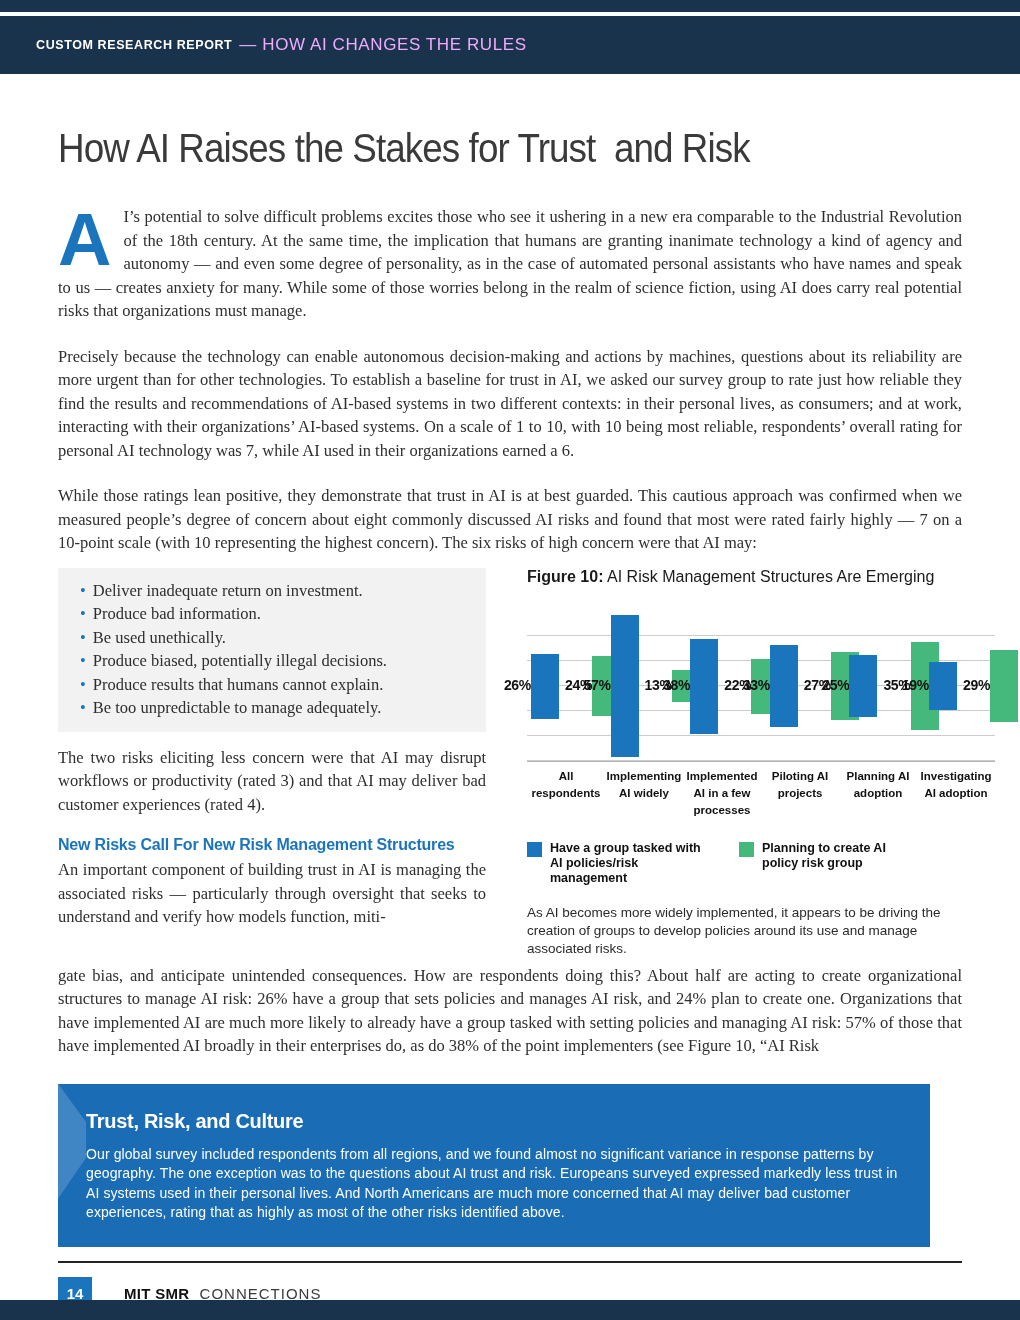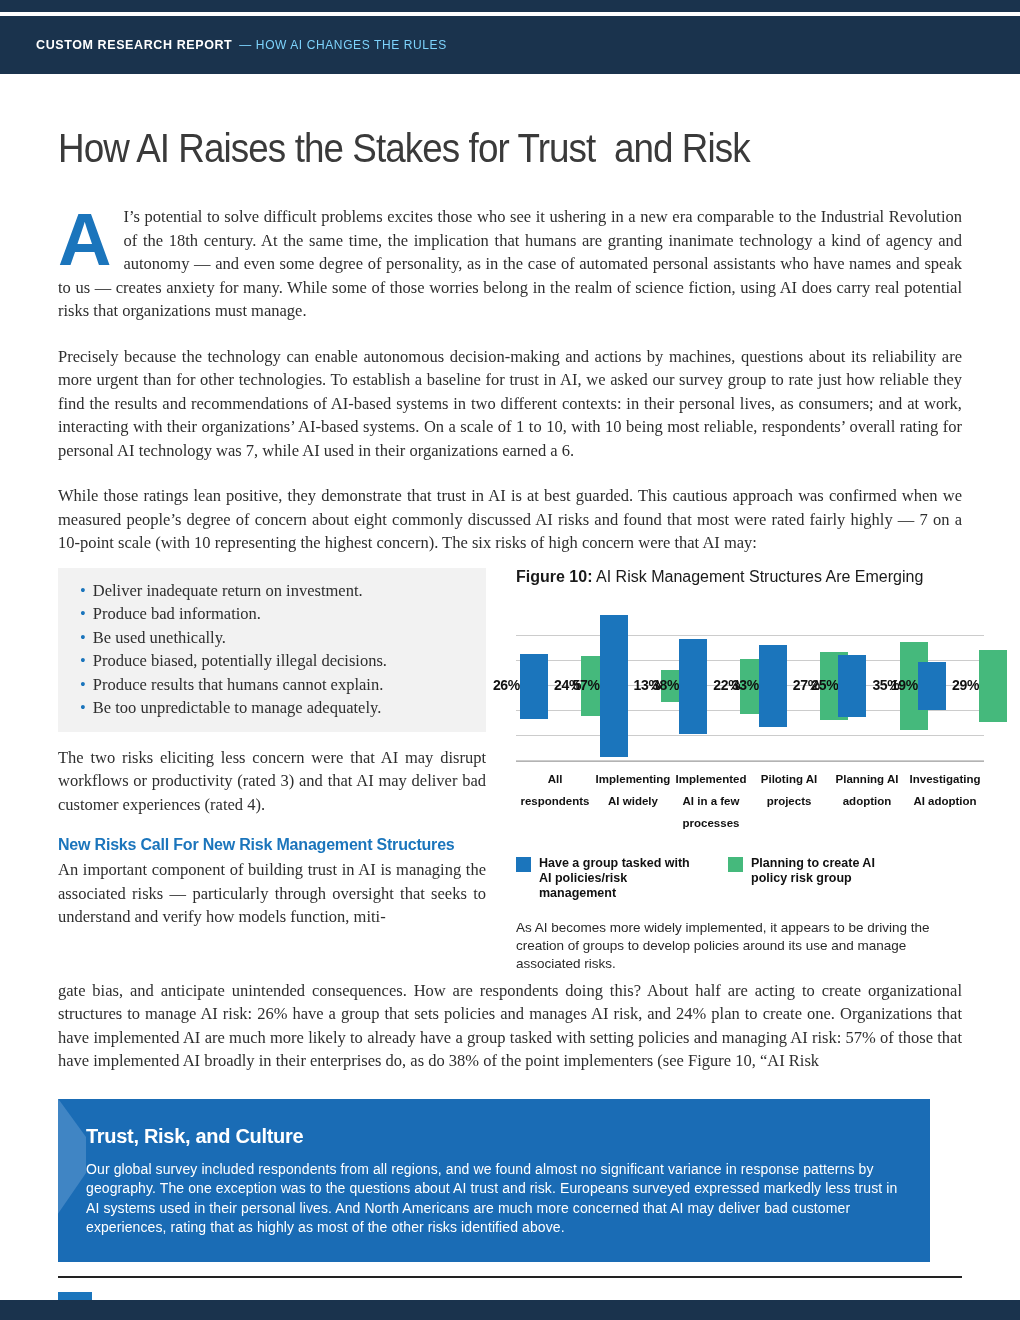--- a/index.html
+++ b/index.html
@@ -6,36 +6,36 @@
   html,body { background:#fff; }
   body {
     width:1020px; height:1320px; position:relative; overflow:hidden;
     font-family:"Liberation Sans", sans-serif; color:#2e2e2e;
   }
   
   .strip-top { height:12px; background:#1a334d; }
   .strip-gap { height:4px; background:#fff; }
   .band { height:58px; background:#1a334d; display:flex; align-items:center; padding-left:36px; }
   .band .eyebrow-bold { color:#ffffff; font-weight:bold; font-size:12.5px; letter-spacing:.6px; }
-  .band .eyebrow-rest { color:#7dd3fc; font-size:12px; letter-spacing:.6px; margin-left:7px; }
+  .band .eyebrow-rest { color:#f0abfc; font-size:17px; letter-spacing:.6px; margin-left:7px; }
   
   .content { padding:0 58px; }
   h1.title {
     margin-top:52px; font-size:40px; font-weight:400; color:#3a3a3a;
     letter-spacing:-1px; white-space:pre; transform:scaleX(.92); transform-origin:left center;
   }
   .serif { font-family:"Liberation Serif", serif; font-size:16.5px; line-height:23.5px; text-align:justify; color:#2e2e2e; }
   .para1 { margin-top:34px; }
   .dropcap {
     float:left; color:#1b75bc; font-family:"Liberation Sans", sans-serif;
     font-weight:bold; font-size:74px; line-height:58px; margin:6px 12px 2px 0;
   }
   .para { margin-top:22px; }
   
-  .cols { display:flex; gap:30px; margin-top:13px; align-items:flex-start; }
+  .cols { display:flex; gap:41px; margin-top:13px; align-items:flex-start; }
   .col-left { width:428px; flex:0 0 428px; }
   .col-right { flex:1; }
   .graybox { background:#f2f2f2; padding:11px 22px 12px 22px; }
   .graybox ul { list-style:none; }
   .graybox li { font-family:"Liberation Serif", serif; font-size:16.5px; line-height:23.5px; color:#2e2e2e; text-align:left; }
   .graybox li .dot { color:#1b75bc; margin-right:7px; }
   .col-para { margin-top:14px; }
   .sec-head { margin-top:20px; font-size:16px; font-weight:bold; color:#1b75bc; letter-spacing:-.2px; }
   .col-para2 { margin-top:4px; }
   .full-para { margin-top:6px; }
@@ -46,21 +46,21 @@
   .plot {
     height:150px; display:flex; justify-content:space-between; align-items:flex-end;
     border-bottom:1px solid #b3b3b3;
     background:repeating-linear-gradient(to top, #cccccc 0 1px, transparent 1px 25px);
   }
   .chart-group { width:70px; height:100%; display:flex; justify-content:center; align-items:flex-end; gap:6px; }
   .barwrap { display:flex; flex-direction:row; justify-content:flex-end; align-items:center; height:100%; }
   .bar-value { font-weight:bold; font-size:14px; color:#111; letter-spacing:-.3px; margin-bottom:3px; white-space:nowrap; }
   .bar { width:28px; }
   .cats { display:flex; justify-content:space-between; margin-top:6px; }
-  .cat { width:78px; text-align:center; font-size:11.5px; font-weight:bold; line-height:22px; color:#111; }
+  .cat { width:78px; text-align:center; font-size:11.5px; font-weight:bold; line-height:17px; color:#111; }
   .legend { display:flex; gap:34px; margin-top:22px; }
   .legend-item { display:flex; gap:8px; }
   .legend-swatch { width:15px; height:15px; flex:0 0 15px; margin-top:1px; }
   .legend-label { font-size:12.5px; font-weight:bold; line-height:15px; color:#111; max-width:155px; }
   .fig-caption { margin-top:18px; font-size:13.5px; line-height:18px; color:#2a2a2a; max-width:445px; }
   
   .callout { margin:26px 90px 0 58px; background:#1a6cb5; position:relative; padding:26px 30px 24px 28px; }
   .callout .chevron {
     position:absolute; left:0; top:0; width:28px; height:120px; background:#4e8dca; opacity:.75;
     clip-path:polygon(0 0, 100% 32%, 100% 62%, 0 96%);

